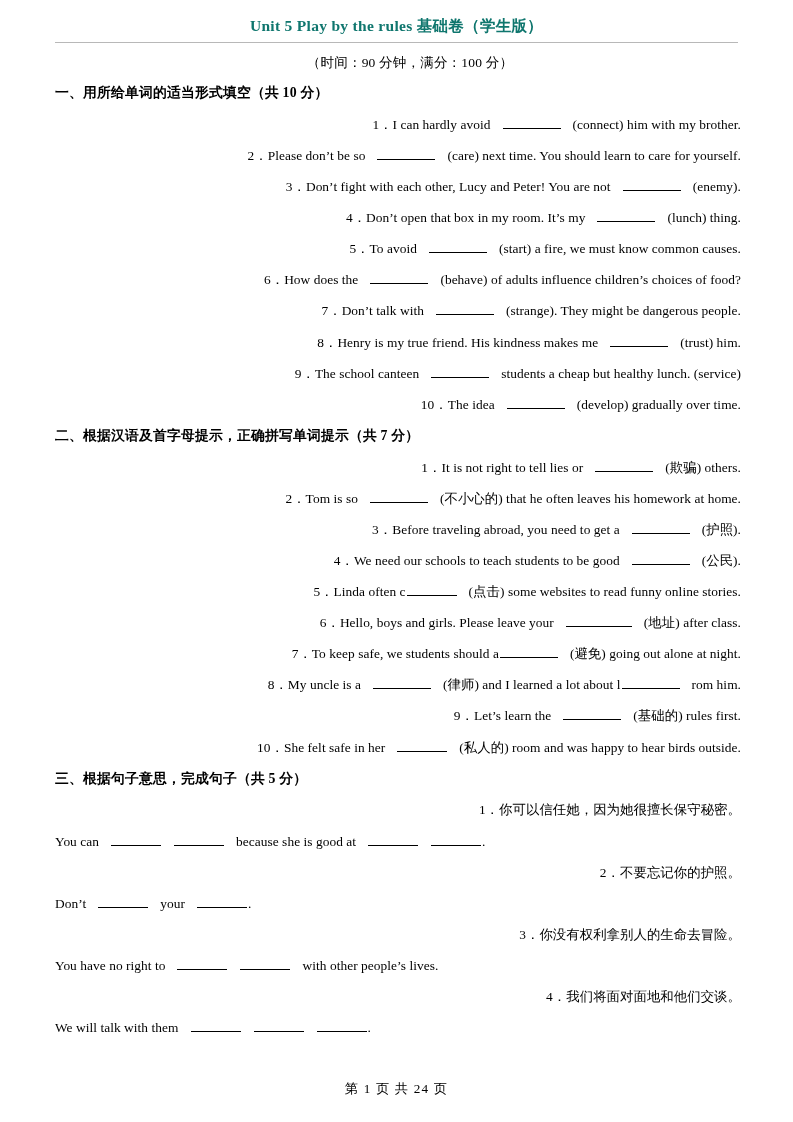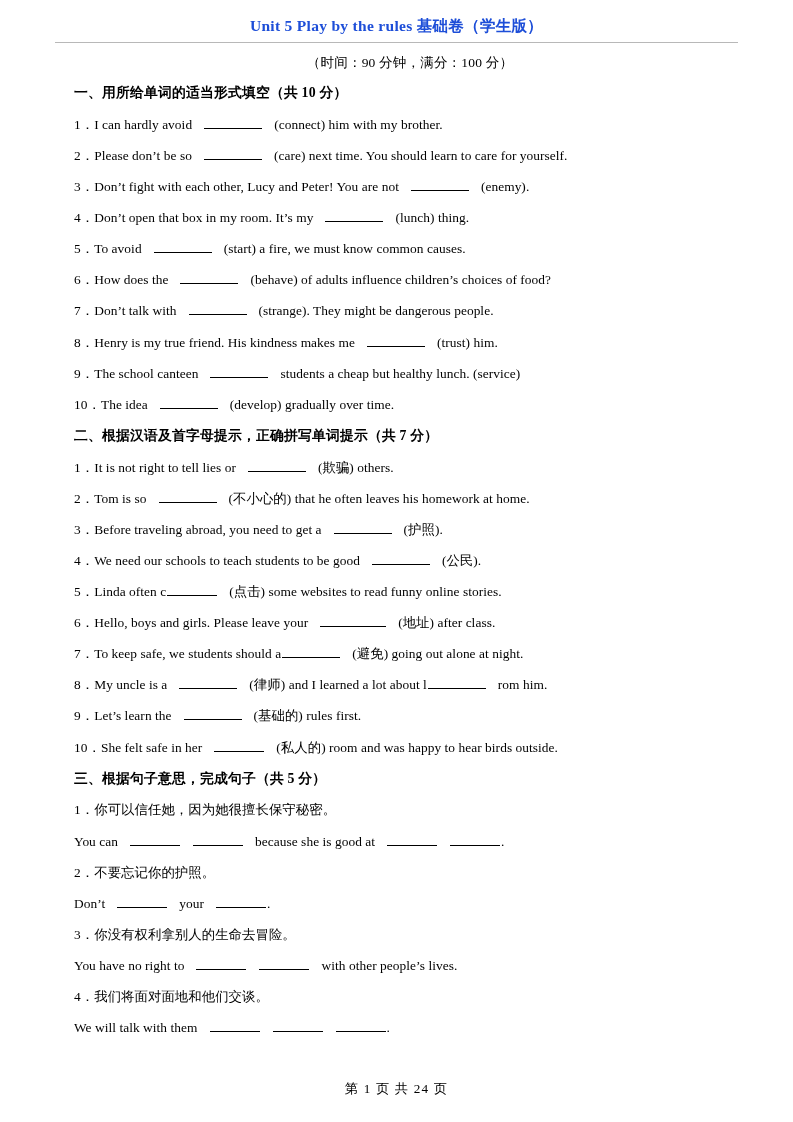--- a/index.html
+++ b/index.html
@@ -26,59 +26,60 @@
 
   
   .doc-header {
     padding-top: 16px;
     text-align: center;
   }
   .doc-title {
     font-family: "Liberation Serif", "DejaVu Serif", serif;
     font-weight: bold;
     font-size: 15.5px;
-    color: #1d4ed8;
+    color: #0f766e;
     letter-spacing: 0.3px;
     line-height: 1.3;
     display: inline-block;
   }
   .header-rule {
     margin: 6px 55px 0 55px;
     height: 1px;
     background: #b8b8b8;
   }
 
   .subtitle {
     text-align: center;
     font-size: 13.5px;
     margin-top: 11px;
     letter-spacing: 0.2px;
     padding-left: 27px;
   }
 
   
   .content {
-    padding: 0 52px 0 74px;
+    padding: 0 52px 0 55px;
   }
 
   .section-head {
     font-weight: bold;
     font-size: 13.8px;
     margin-top: 11px;
     margin-bottom: 2px;
     letter-spacing: 0.2px;
     line-height: 1.5;
   }
 
   .q {
     font-size: 13.4px;
     line-height: 1.5;
     margin-top: 11px;
     white-space: nowrap;
     letter-spacing: 0.05px;
+    text-align: right;
   }
   .q.cn {
     white-space: normal;
   }
   .ans-line {
     font-size: 13.4px;
     line-height: 1.5;
     margin-top: 11px;
     white-space: nowrap;
     letter-spacing: 0.05px;

